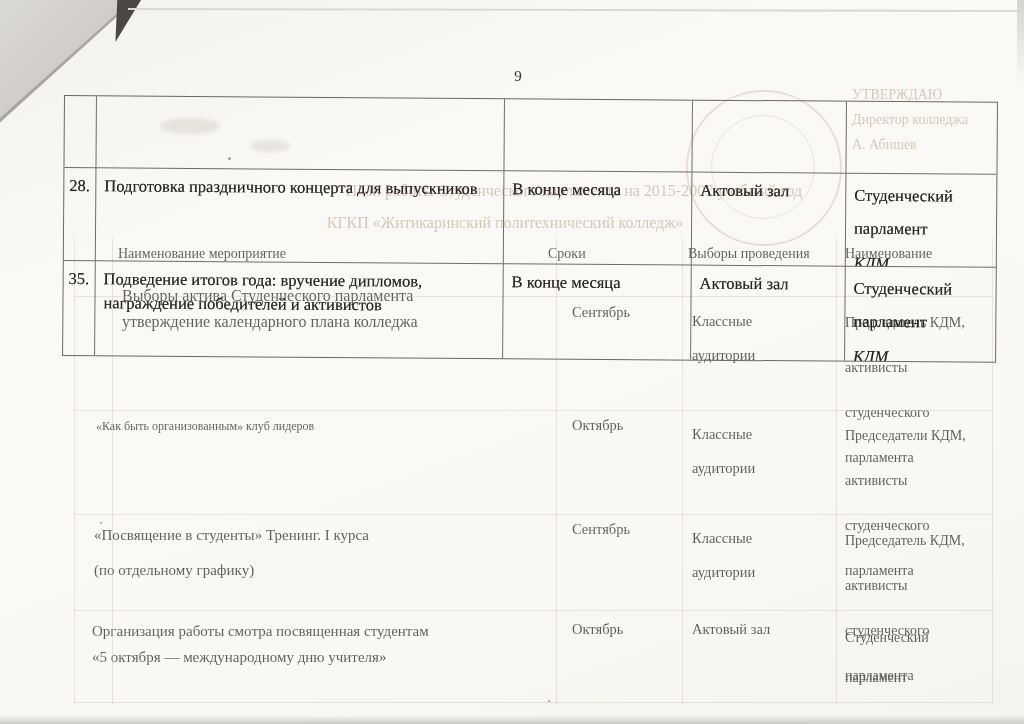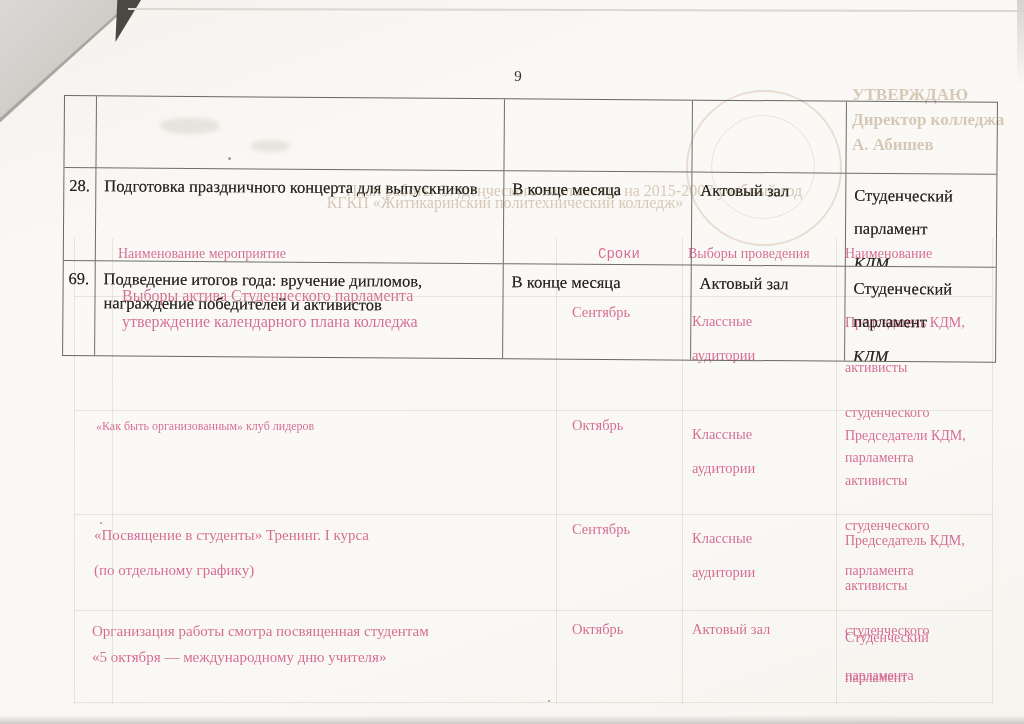--- a/index.html
+++ b/index.html
@@ -33,21 +33,21 @@
     background:linear-gradient(180deg,#d6d4d0,rgba(214,212,208,0)); }
   .bottom-shade { position:absolute; left:0; bottom:0; width:100%; height:9px;
     background:linear-gradient(0deg,#c5c3bf,rgba(197,195,191,0)); opacity:.85; }
 
   .speck { position:absolute; border-radius:50%; background:#55524b; opacity:.55; }
   .smudge { position:absolute; background:rgba(150,140,120,.18); border-radius:50%; filter:blur(2px); }
 
   
   .ghost { position:absolute; inset:0; filter:blur(0.7px); opacity:.62; pointer-events:none; }
   .gtext { position:absolute; white-space:pre-line; color:#c0ab90; }
-  .gtab  { color:#be185d; }
+  .gtab  { color:#000000; }
   .stamp-outer { position:absolute; left:686px; top:90px; width:152px; height:152px;
     border:2px solid rgba(194,160,136,.5); border-radius:50%; }
   .stamp-inner { position:absolute; left:711px; top:115px; width:102px; height:102px;
     border:1.5px solid rgba(194,160,136,.42); border-radius:50%; }
   .gline { position:absolute; background:rgba(160,148,128,.34); }
 
   
   .page-number { position:absolute; left:498px; top:68px; width:40px; text-align:center;
     font-size:15px; color:#33312d; }
 
@@ -81,29 +81,29 @@
   <div class="scanner-corner"></div>
   <div class="corner-wedge"></div>
   <div class="top-edge"></div>
   <div class="right-sliver"></div>
   <div class="bottom-shade"></div>
 
   <div class="ghost">
     <div class="stamp-outer"></div>
     <div class="stamp-inner"></div>
 
-    <div class="gtext" style="left:852px; top:82px; width:160px; font-size:17px; line-height:25px;font-weight:bold;">УТВЕРЖДАЮ
+    <div class="gtext" style="left:852px; top:82px; width:160px; font-size:14px; line-height:25px;">УТВЕРЖДАЮ
 Директор колледжа
 А. Абишев</div>
 
     <div class="gtext" style="left:252px; top:182px; width:644px; text-align:center; font-size:16px;">План работы Студенческого парламента на 2015-2007 учебный год</div>
-    <div class="gtext" style="left:288px; top:194px; width:434px; text-align:center; font-size:16px;">КГКП «Житикаринский политехнический колледж»</div>
+    <div class="gtext" style="left:288px; top:214px; width:434px; text-align:center; font-size:16px;">КГКП «Житикаринский политехнический колледж»</div>
 
     <div class="gtext gtab" style="left:118px; top:246px; width:230px; font-size:14px;">Наименование мероприятие</div>
-    <div class="gtext gtab" style="left:598px; top:246px; width:70px; font-size:14px;font-family:Liberation Mono, monospace;">Сроки</div>
+    <div class="gtext gtab" style="left:548px; top:246px; width:70px; font-size:14px;">Сроки</div>
     <div class="gtext gtab" style="left:688px; top:246px; width:130px; font-size:14px;">Выборы проведения</div>
     <div class="gtext gtab" style="left:845px; top:246px; width:135px; font-size:14px;">Наименование</div>
 
     <div class="gtext gtab" style="left:122px; top:283px; width:330px; font-size:16px; line-height:26px;">Выборы актива Студенческого парламента
 утверждение календарного плана колледжа</div>
     <div class="gtext gtab" style="left:572px; top:304px; width:80px; font-size:14.5px;">Сентябрь</div>
     <div class="gtext gtab" style="left:692px; top:304px; width:100px; font-size:14.5px; line-height:34px;">Классные аудитории</div>
     <div class="gtext gtab" style="left:845px; top:300px; width:135px; font-size:14px; line-height:45px;">Председатель КДМ, активисты студенческого парламента</div>
 
     <div class="gtext gtab" style="left:96px; top:413px; width:340px; font-size:12px; line-height:26px;">«Как быть организованным» клуб лидеров</div>
@@ -149,21 +149,21 @@
 
       <div class="cell num">28.</div>
       <div class="cell">Подготовка праздничного концерта для выпускников</div>
       <div class="cell">В конце месяца</div>
       <div class="cell">Актовый зал</div>
       <div class="cell last-col resp">
         <div>Студенческий парламент</div>
         <div class="resp-org">КДМ</div>
       </div>
 
-      <div class="cell num last-row">69.</div>
+      <div class="cell num last-row">35.</div>
       <div class="cell last-row">Подведение итогов года: вручение дипломов, награждение победителей и активистов</div>
       <div class="cell last-row">В конце месяца</div>
       <div class="cell last-row">Актовый зал</div>
       <div class="cell last-col last-row resp">
         <div>Студенческий парламент</div>
         <div class="resp-org">КДМ</div>
       </div>
     </div>
   </div>
 

